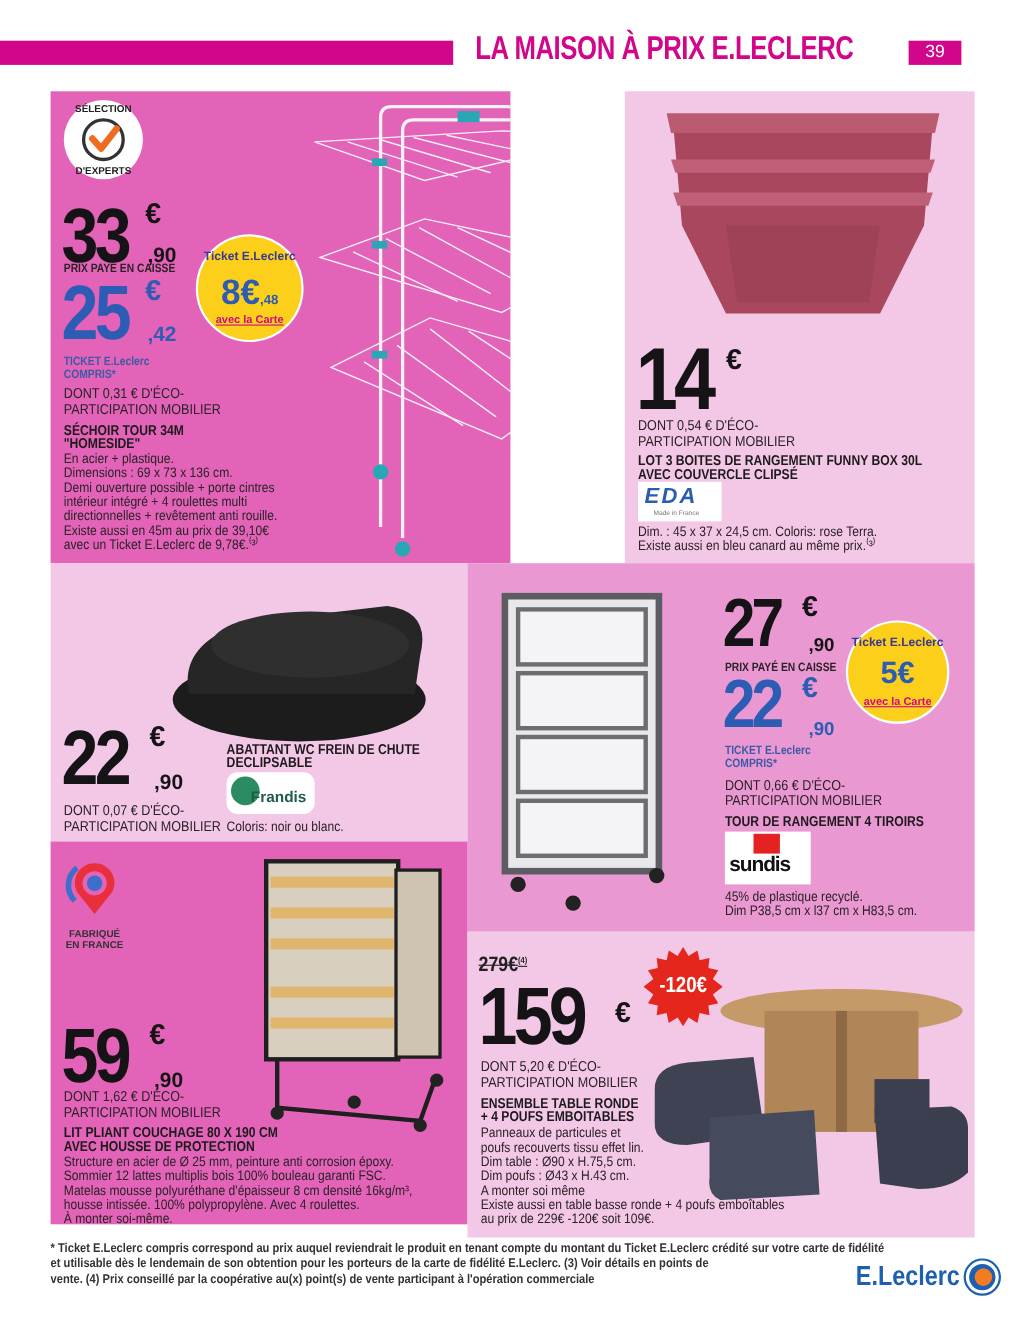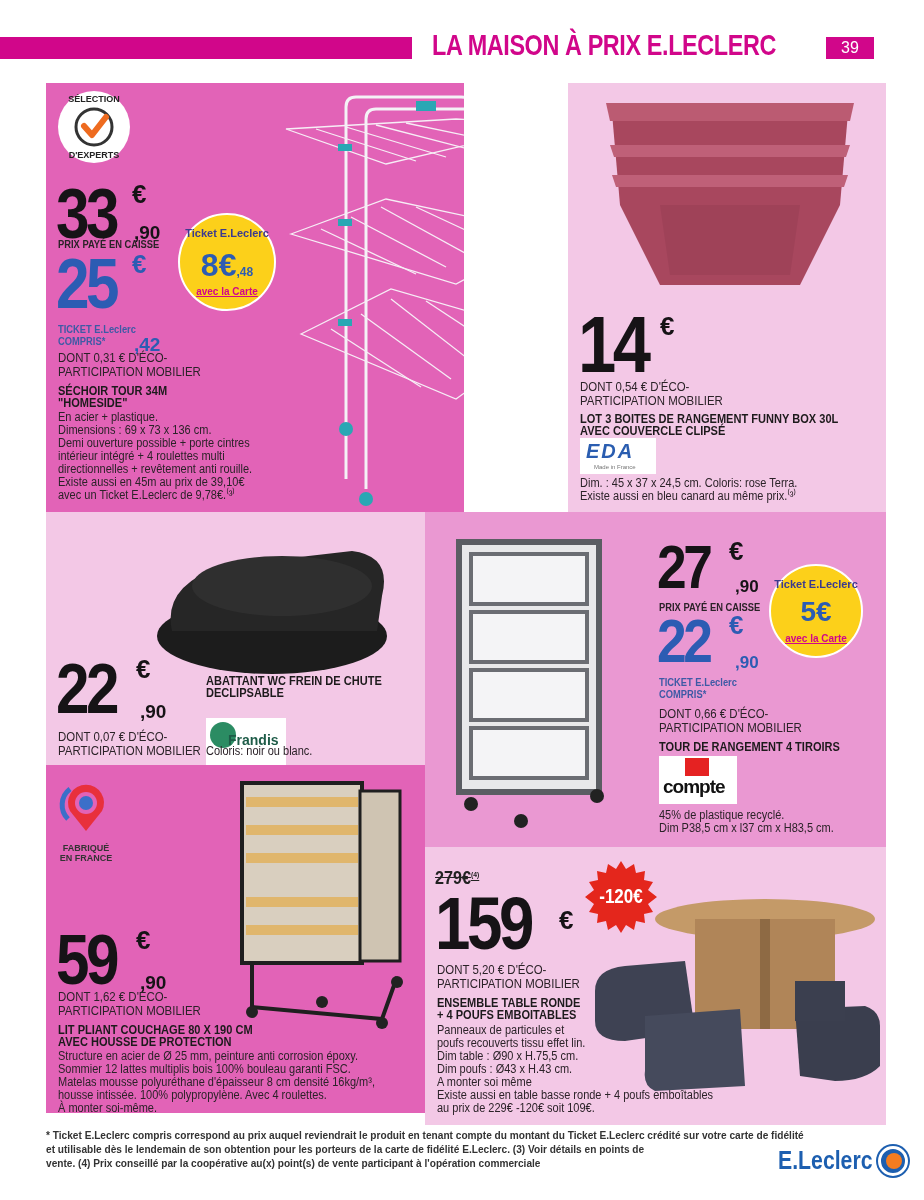--- a/index.html
+++ b/index.html
@@ -54,21 +54,21 @@
 
   <div class="price" style="left:10px; top:96px;">
     <span class="int" style="font-size:70px;">33</span>
     <span class="eur" style="left:76px;">€</span>
     <span class="dec" style="left:78px; top:44px;">,90</span>
   </div>
   <div class="small-label" style="left:12px; top:155px;">PRIX PAYÉ EN CAISSE</div>
   <div class="price blue" style="left:10px; top:166px;">
     <span class="int" style="font-size:70px;">25</span>
     <span class="eur" style="left:76px;">€</span>
-    <span class="dec" style="left:78px; top:46px;margin-top:40px;">,42</span>
+    <span class="dec" style="left:78px; top:46px;">,42</span>
   </div>
   <div class="ticket-label" style="left:12px; top:240px;">TICKET E.Leclerc</div>
   <div class="ticket-label" style="left:12px; top:252px;">COMPRIS*</div>
 
   <div class="badge" style="left:132px; top:130px; width:98px; height:98px;">
     <div class="top">Ticket E.Leclerc</div>
     <div class="big" style="top:32px; font-size:32px;">
       <span>8€</span><span style="font-size:12px;">,48</span>
     </div>
     <div class="bottom">avec la Carte</div>
@@ -156,21 +156,21 @@
   </svg>
   <div class="price" style="left:10px; top:142px;">
     <span class="int" style="font-size:70px;">22</span>
     <span class="eur" style="left:80px;">€</span>
     <span class="dec" style="left:84px; top:48px;">,90</span>
   </div>
   <div class="txt eco" style="left:12px; top:218px;">DONT 0,07 € D'ÉCO-</div>
   <div class="txt eco" style="left:12px; top:232px;">PARTICIPATION MOBILIER</div>
   <div class="title" style="left:160px; top:162px;">ABATTANT WC FREIN DE CHUTE</div>
   <div class="title" style="left:160px; top:174px;">DECLIPSABLE</div>
-  <div class="logo-box" style="left:160px; top:206px; width:80px; height:50px;">
+  <div class="logo-box" style="left:160px; top:190px; width:80px; height:38px;border-radius:10px;">
     <div style="position:absolute; left:4px; top:4px; width:26px; height:26px; border-radius:50%; background:#2b8c63;"></div>
     <div style="position:absolute; left:22px; top:14px; font-size:14px; font-weight:bold; color:#1e5c48;">Frandis</div>
   </div>
   <div class="txt" style="left:160px; top:233px;">Coloris: noir ou blanc.</div>
 </div>
 
 <div class="block mid" style="left:425px; top:512px; width:461px; height:335px;">
   <svg style="position:absolute; left:26px; top:24px;" width="160" height="300" viewBox="0 0 160 300">
     <rect x="8" y="6" width="140" height="250" fill="#e8e8ea" stroke="#5b5d63" stroke-width="6"></rect>
     <rect x="20" y="18" width="116" height="50" fill="#f4f4f6" stroke="#6b6d73" stroke-width="4"></rect>
@@ -199,21 +199,21 @@
     <div class="top">Ticket E.Leclerc</div>
     <div class="big" style="top:30px; font-size:28px;">5€</div>
     <div class="bottom">avec la Carte</div>
   </div>
 
   <div class="txt eco" style="left:234px; top:195px;">DONT 0,66 € D'ÉCO-</div>
   <div class="txt eco" style="left:234px; top:209px;">PARTICIPATION MOBILIER</div>
   <div class="title" style="left:234px; top:228px;">TOUR DE RANGEMENT 4 TIROIRS</div>
   <div class="logo-box" style="left:234px; top:244px; width:78px; height:48px;">
     <div style="position:absolute; left:26px; top:2px; width:24px; height:18px; background:#e52222;"></div>
-    <div style="position:absolute; left:4px; top:20px; font-size:19px; font-weight:bold; color:#111; letter-spacing:-1px;">compte</div>
+    <div style="position:absolute; left:4px; top:20px; font-size:19px; font-weight:bold; color:#111; letter-spacing:-1px;">sundis</div>
   </div>
   <div class="txt" style="left:234px; top:297px;">45% de plastique recyclé.</div>
   <div class="txt" style="left:234px; top:310px;">Dim  P38,5 cm x l37 cm x H83,5 cm.</div>
 </div>
 
 <div class="block hot" style="left:46px; top:765px; width:379px; height:348px;">
   <div style="position:absolute; left:10px; top:14px; width:60px; height:80px;">
     <svg width="60" height="60" viewBox="0 0 60 60">
       <path d="M30 52 L14 32 A18 18 0 1 1 46 32 Z" fill="#e8303c"></path>
       <circle cx="30" cy="24" r="11" fill="#e263b7"></circle>

